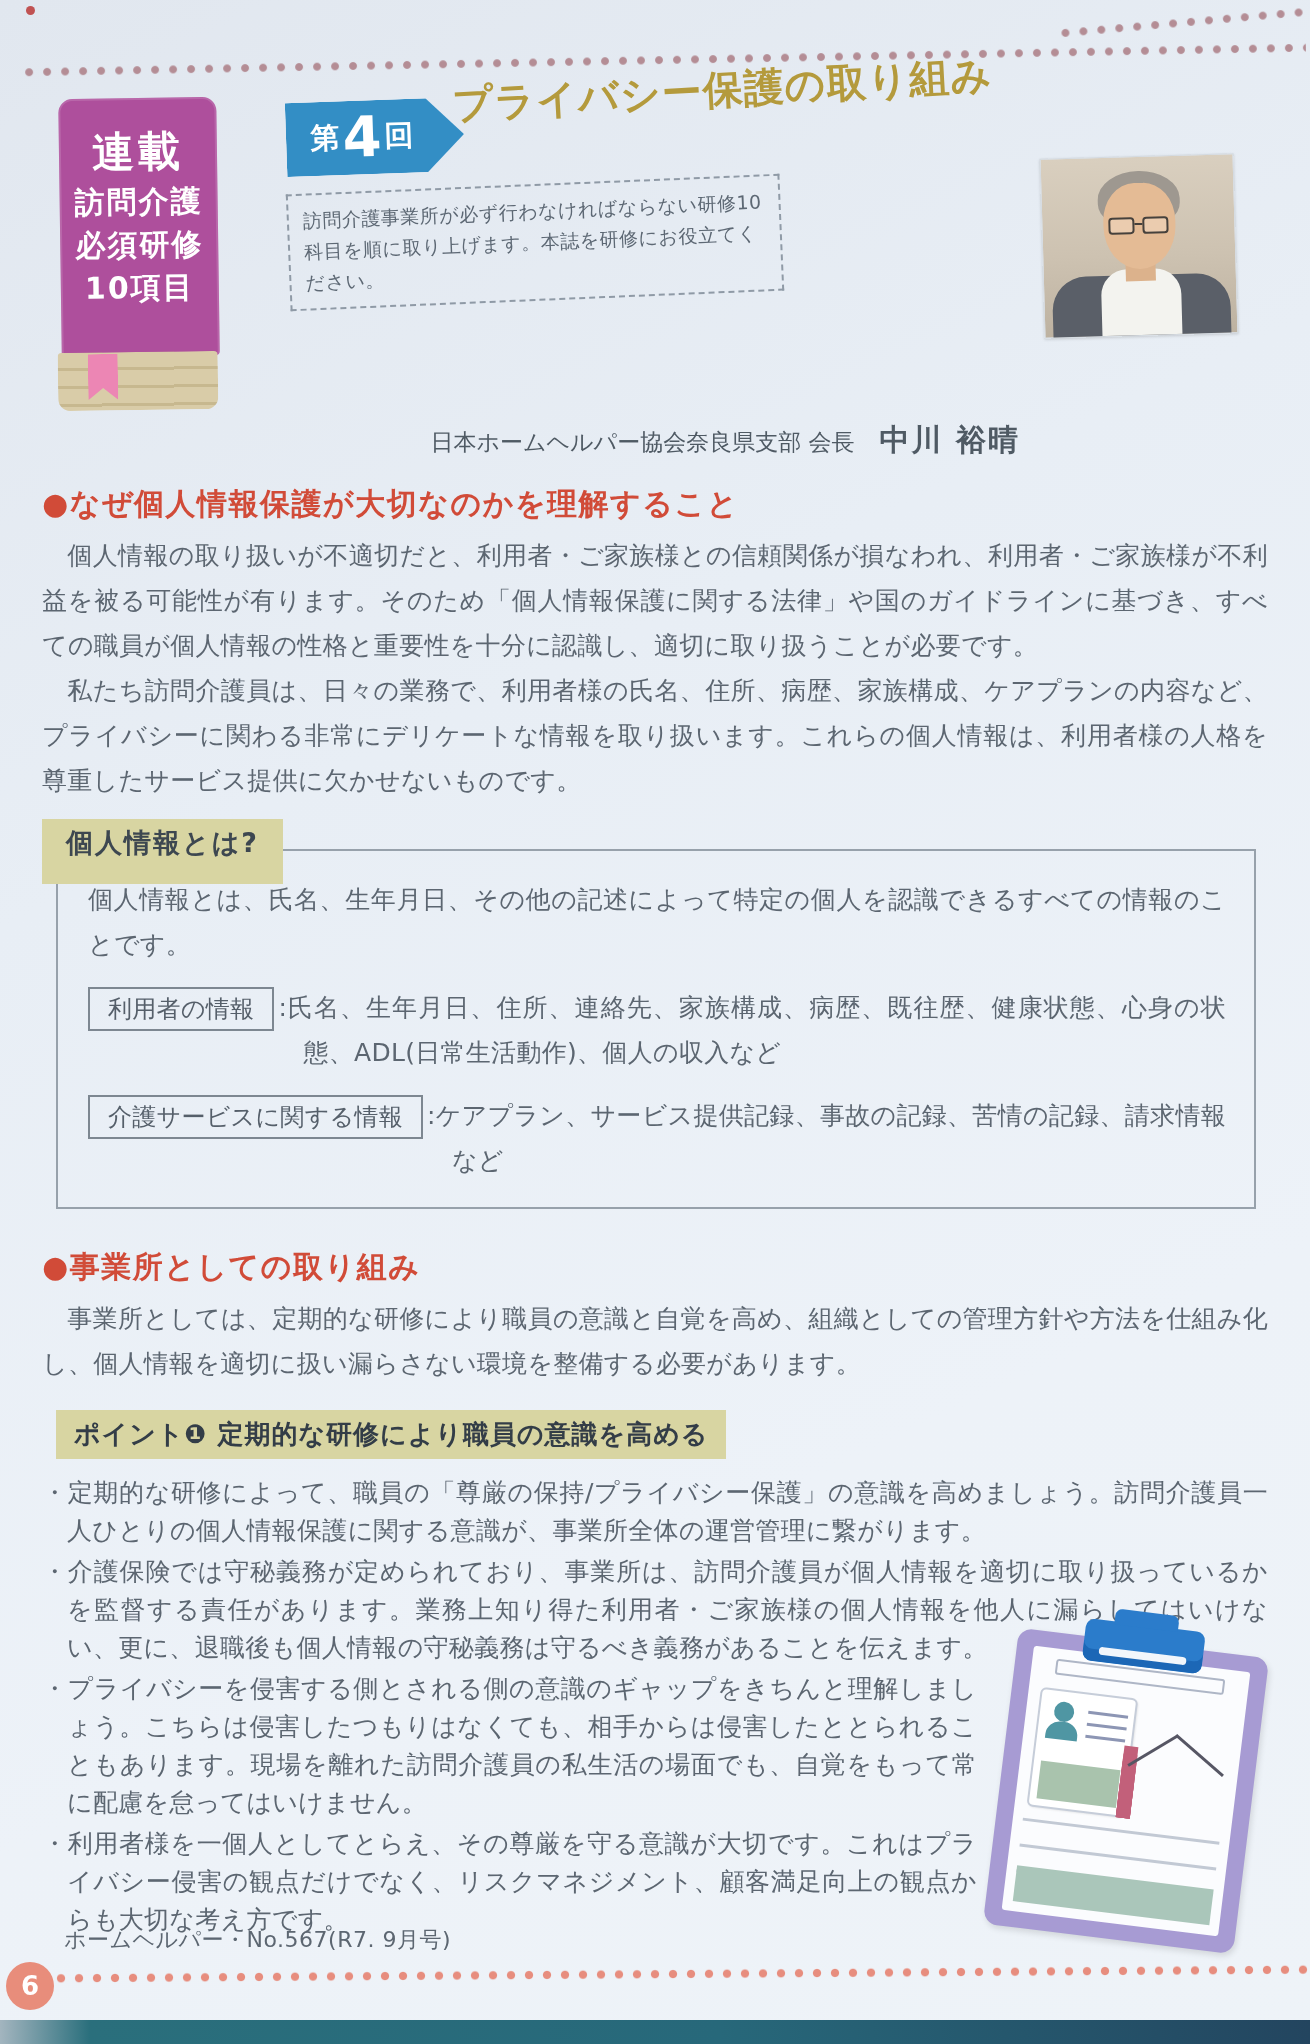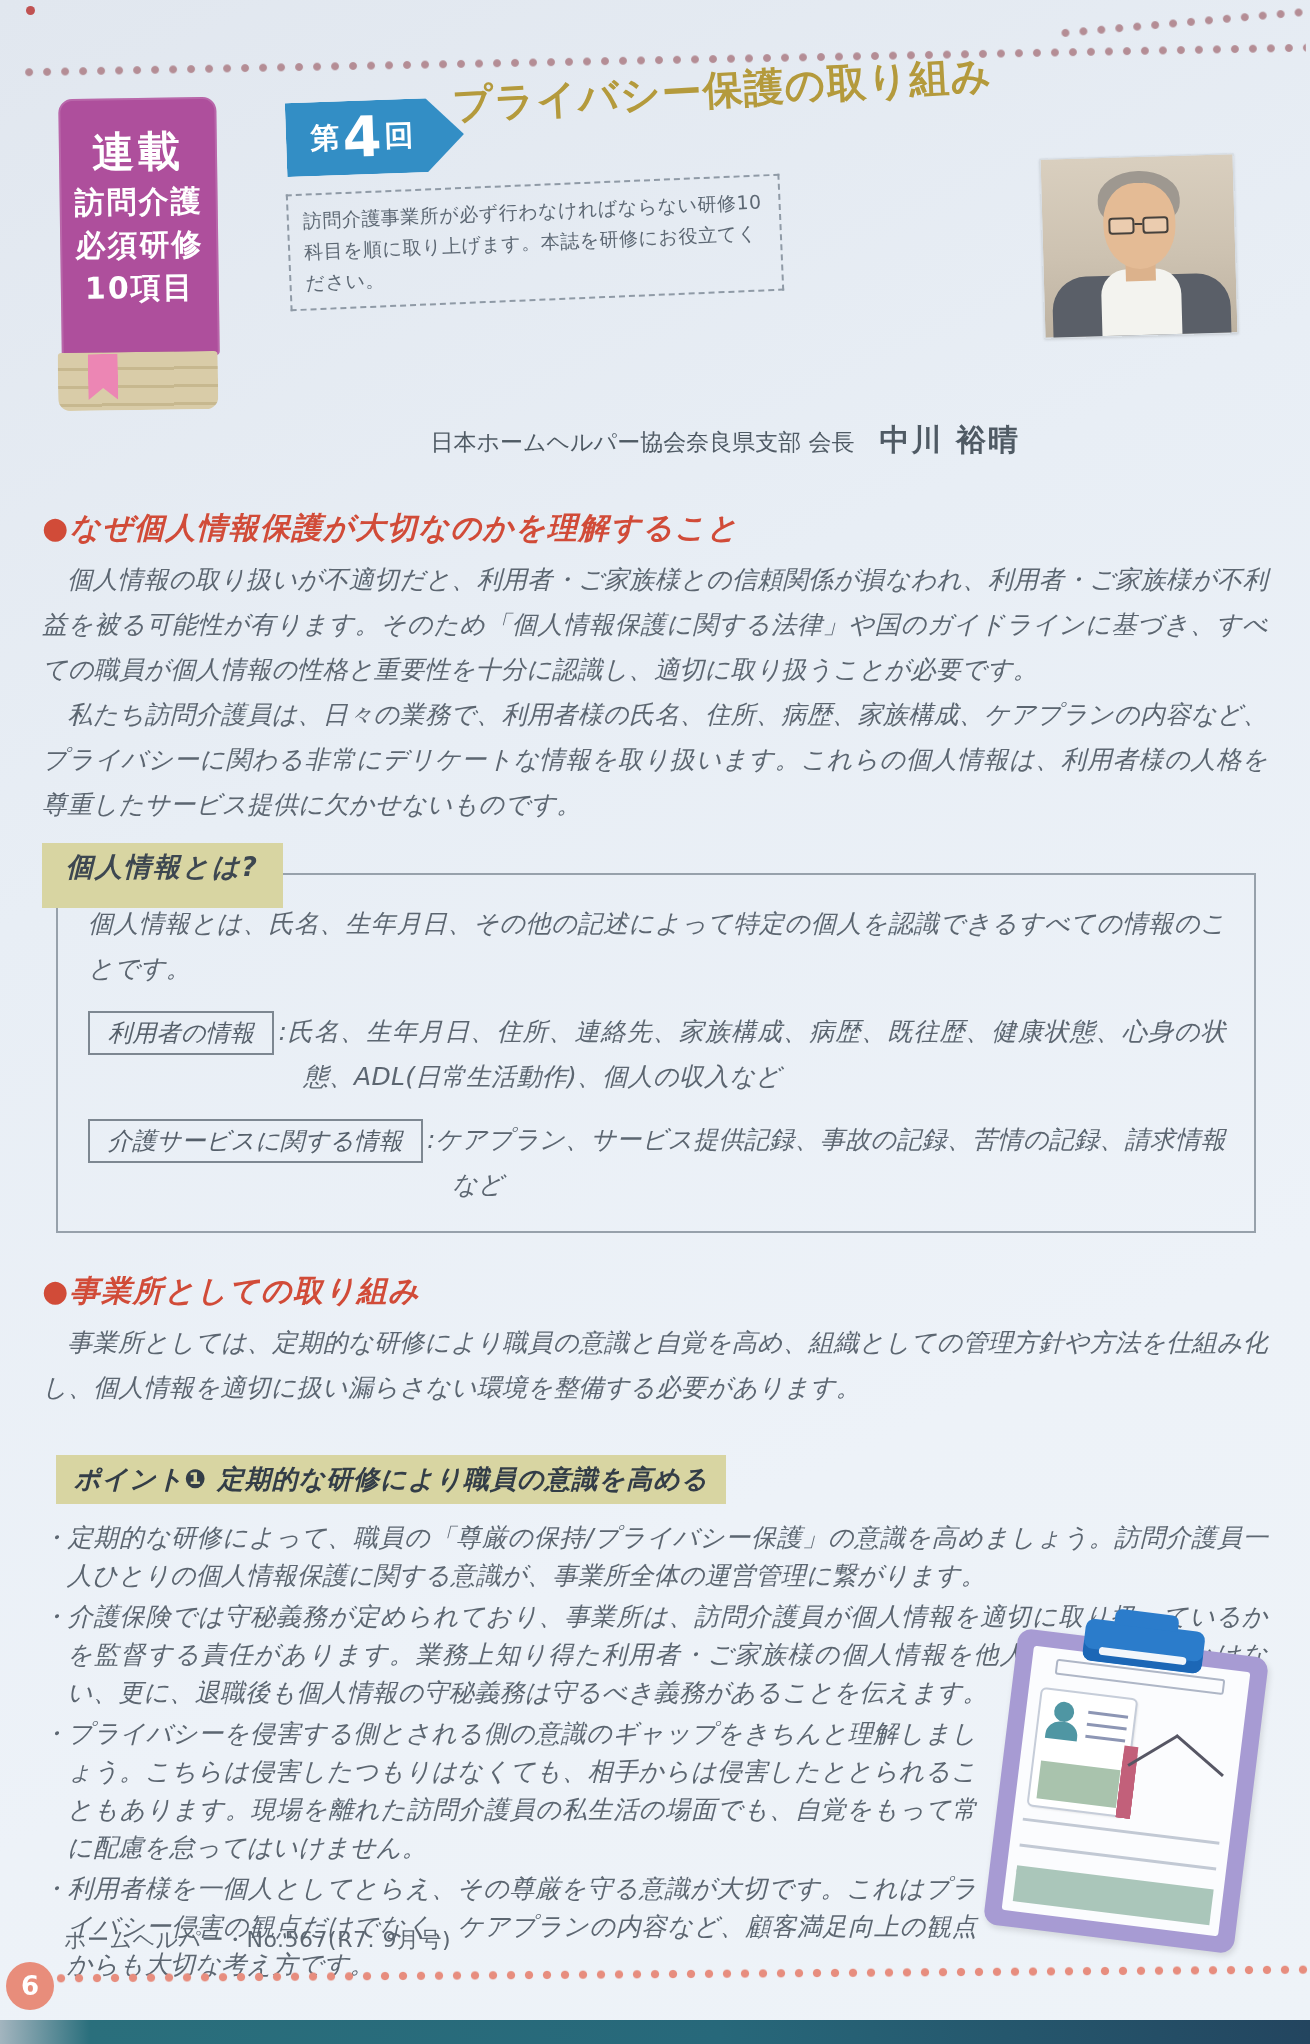--- a/index.html
+++ b/index.html
@@ -62,37 +62,37 @@
   .p-glass-l { left:66px; top:60px; width:26px; height:17px; border:2px solid #46413c; border-radius:4px; background:rgba(255,255,255,.25); }
   .p-glass-r { left:100px; top:60px; width:26px; height:17px; border:2px solid #46413c; border-radius:4px; background:rgba(255,255,255,.25); }
   .p-bridge { left:92px; top:66px; width:8px; height:2px; background:#46413c; }
 
   
   .author { left:420px; top:420px; width:600px; text-align:right; color:#4f5a64; white-space:nowrap; }
   .author-org { font-size:23px; }
   .author-name { font-size:30px; font-weight:bold; margin-left:20px; letter-spacing:2px; }
 
   
-  .content { left:42px; top:508px; width:1226px; font-size:25px; line-height:45px;
-    color:#5c6671; text-align:justify; letter-spacing:.3px;font-style:italic; }
+  .content { left:42px; top:484px; width:1226px; font-size:25px; line-height:45px;
+    color:#5c6671; text-align:justify; letter-spacing:.3px; }
   .sec-heading { font-size:30px; font-weight:bold; color:#d14b38; line-height:40px;
     margin:0 0 9px; letter-spacing:1.5px; text-align:left; }
   .body-p { margin:0; }
 
   .infobox { position:relative; margin:46px 12px 0 14px; border:2px solid #97a1ab;
     padding:26px 28px 24px 30px; }
   .infobox-label { position:absolute; top:-32px; left:-16px; background:#d8d5a2; color:#3d4750;
     font-size:27px; font-weight:600; padding:7px 24px 24px; letter-spacing:2px; line-height:34px; }
   .info-row { display:flex; align-items:flex-start; margin-top:18px; }
   .info-tag { border:2px solid #7d8791; padding:0 18px; margin:2px 4px 0 0; white-space:nowrap;
     font-size:24px; line-height:40px; color:#555f6a; }
   .info-text { flex:1; padding-left:25px; text-indent:-25px; }
 
   .sec2 { margin-top:38px; }
-  .point-bar { display:inline-block; margin:45px 0 0 14px; background:#d8d5a2; color:#333d47;
+  .point-bar { display:inline-block; margin:24px 0 0 14px; background:#d8d5a2; color:#333d47;
     font-weight:bold; font-size:26px; line-height:36px; padding:6px 18px 7px; letter-spacing:1px; }
   .bullets { list-style:none; margin:15px 0 0; padding:0; font-size:25px; line-height:38px; }
   .bullets li { padding-left:25px; text-indent:-25px; margin-top:3px; }
   .bullets li.narrow { max-width:935px; }
 
   
   .clipboard { left:1000px; top:1642px; width:252px; height:298px; transform:rotate(7deg); }
   .clipboard * { position:absolute; }
   .cb-board { inset:0; background:#a79bd3; border-radius:14px; box-shadow:2px 3px 6px rgba(0,0,0,.12); }
   .cb-paper { inset:16px 17px; background:#fbfcfe; border-radius:3px; }
@@ -193,21 +193,21 @@
 
     <h2 class="sec-heading sec2">●事業所としての取り組み</h2>
     <p class="body-p">　事業所としては、定期的な研修により職員の意識と自覚を高め、組織としての管理方針や方法を仕組み化し、個人情報を適切に扱い漏らさない環境を整備する必要があります。</p>
 
     <div class="point-bar">ポイント❶ 定期的な研修により職員の意識を高める</div>
 
     <ul class="bullets">
       <li>・定期的な研修によって、職員の「尊厳の保持/プライバシー保護」の意識を高めましょう。訪問介護員一人ひとりの個人情報保護に関する意識が、事業所全体の運営管理に繋がります。</li>
       <li>・介護保険では守秘義務が定められており、事業所は、訪問介護員が個人情報を適切に取り扱っているかを監督する責任があります。業務上知り得た利用者・ご家族様の個人情報を他人に漏らしてはいけない、更に、退職後も個人情報の守秘義務は守るべき義務があることを伝えます。</li>
       <li class="narrow">・プライバシーを侵害する側とされる側の意識のギャップをきちんと理解しましょう。こちらは侵害したつもりはなくても、相手からは侵害したととられることもあります。現場を離れた訪問介護員の私生活の場面でも、自覚をもって常に配慮を怠ってはいけません。</li>
-      <li class="narrow">・利用者様を一個人としてとらえ、その尊厳を守る意識が大切です。これはプライバシー侵害の観点だけでなく、ケアプランの内容など、顧客満足向上の観点からも大切な考え方です。</li>
+      <li class="narrow">・利用者様を一個人としてとらえ、その尊厳を守る意識が大切です。これはプライバシー侵害の観点だけでなく、リスクマネジメント、顧客満足向上の観点からも大切な考え方です。</li>
     </ul>
   </div>
 
   <div class="abs clipboard">
     <div class="cb-board"></div>
     <div class="cb-paper">
       <div class="pc-top"></div>
       <div class="pc-card">
         <div class="pc-head"></div>
         <div class="pc-body"></div>

